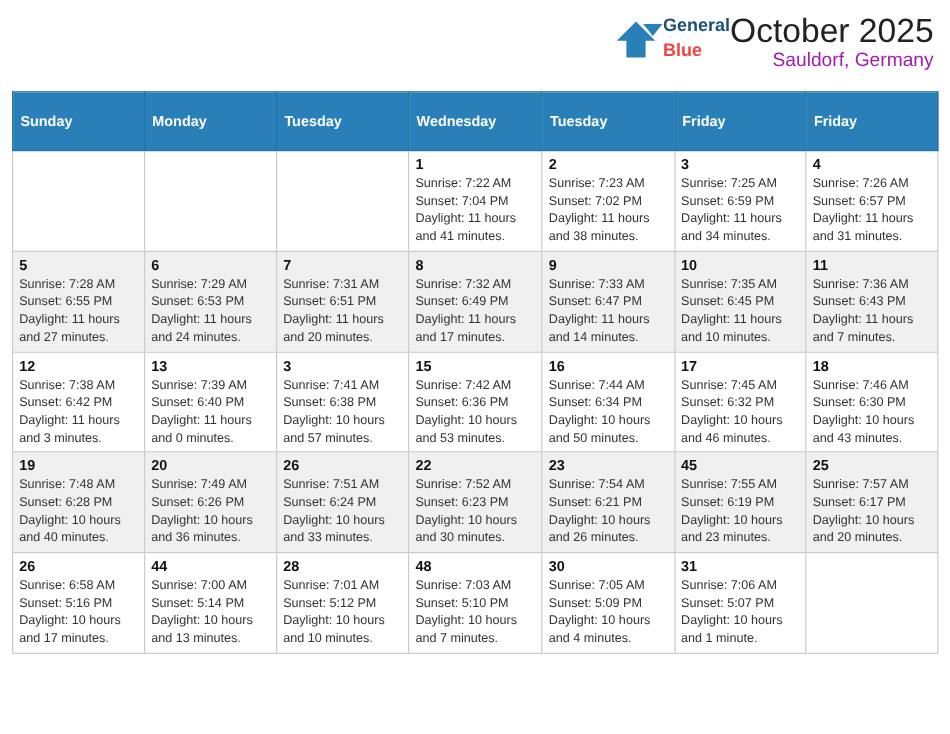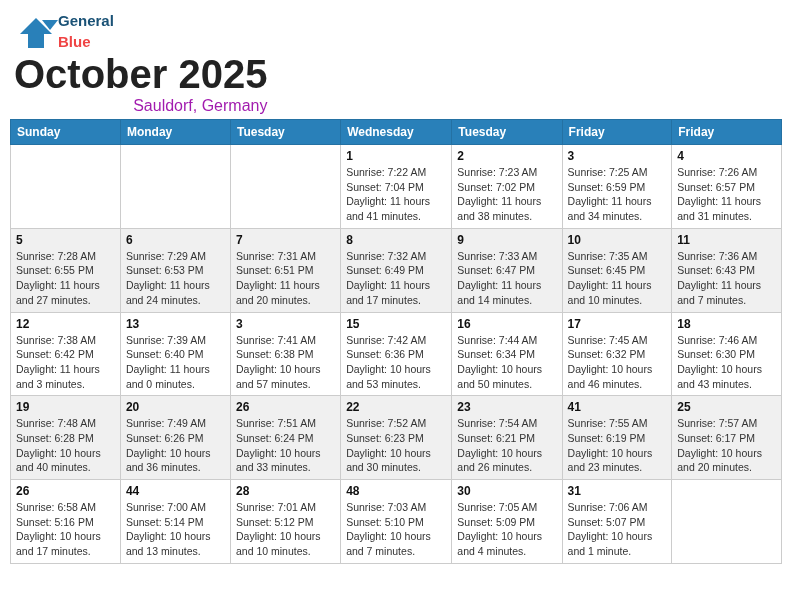--- a/index.html
+++ b/index.html
@@ -7,60 +7,59 @@
       font-family: Arial, sans-serif;
       background: #fff;
       width: 792px;
       min-height: 612px;
       padding: 10px;
     }
     .header {
       display: flex;
       justify-content: flex-end;
       align-items: flex-start;
-      margin-bottom: 4px;
+      margin-bottom: 16px;
       padding: 0 4px;
-      flex-direction: column;
     }
     .logo {
       display: flex;
       align-items: center;
       font-size: 18px;
       font-weight: bold;
       color: #1a5276;
     }
     .logo-icon {
       width: 40px;
       height: 30px;
       margin-right: 4px;
       position: relative;
     }
     .month-title {
       text-align: right;
     }
     .month-title h1 {
-      font-size: 40px;
-      font-weight: bold;
+      font-size: 28px;
+      font-weight: normal;
       color: #222;
     }
     .month-title h2 {
       font-size: 16px;
       font-weight: normal;
       color: #a21caf;
     }
     .calendar {
       width: 100%;
       border-collapse: collapse;
       font-size: 11px;
     }
     .calendar th {
       background-color: #2980b9;
       color: white;
       text-align: left;
-      padding: 5px 6px;
+      padding: 17px 6px;
       font-size: 12px;
       font-weight: bold;
       border: 1px solid #2471a3;
     }
     .calendar td {
       border: 1px solid #ccc;
       vertical-align: top;
       padding: 4px 5px;
       width: 113px;
       min-height: 80px;
@@ -218,21 +217,21 @@
         </td>
         <td>
           <div class="day-number">22</div>
           <div class="day-info">Sunrise: 7:52 AM<br>Sunset: 6:23 PM<br>Daylight: 10 hours and 30 minutes.</div>
         </td>
         <td>
           <div class="day-number">23</div>
           <div class="day-info">Sunrise: 7:54 AM<br>Sunset: 6:21 PM<br>Daylight: 10 hours and 26 minutes.</div>
         </td>
         <td>
-          <div class="day-number">41</div>
+          <div class="day-number">45</div>
           <div class="day-info">Sunrise: 7:55 AM<br>Sunset: 6:19 PM<br>Daylight: 10 hours and 23 minutes.</div>
         </td>
         <td>
           <div class="day-number">25</div>
           <div class="day-info">Sunrise: 7:57 AM<br>Sunset: 6:17 PM<br>Daylight: 10 hours and 20 minutes.</div>
         </td>
       </tr>
       <tr>
         <td>
           <div class="day-number">26</div>

